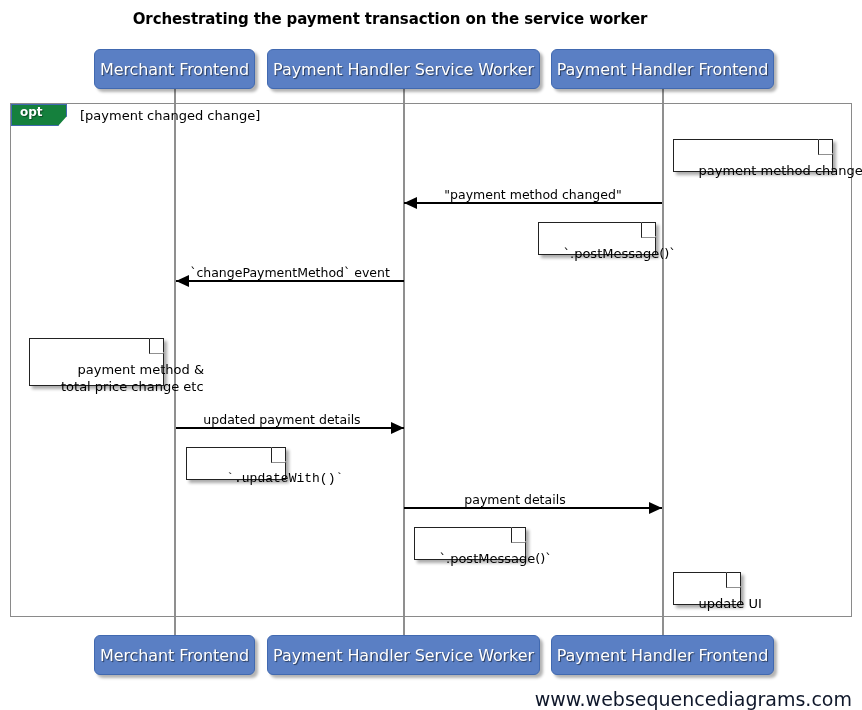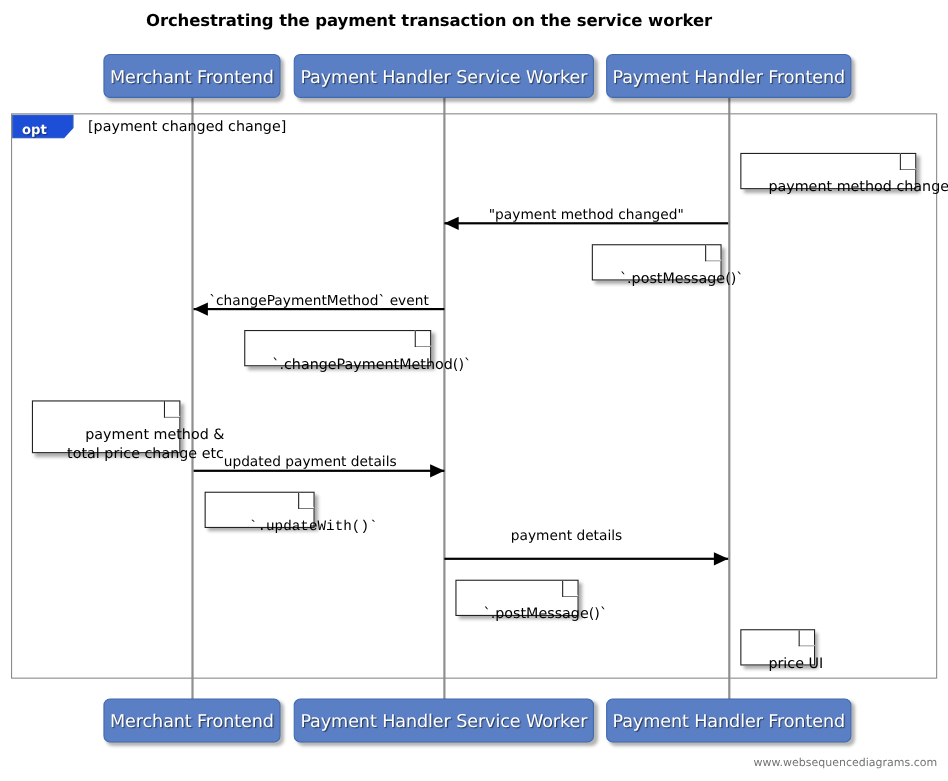--- a/index.html
+++ b/index.html
@@ -67,27 +67,27 @@
 
   
   .frag-box {
     position: absolute;
     border: 1.5px solid #8a8a8a;
     box-sizing: border-box;
     background: transparent;
   }
   .frag-tab {
     position: absolute;
-    background: #1d4ed8;
+    background: #15803d;
     border: 1px solid #4169b0;
     box-sizing: border-box;
     -webkit-clip-path: polygon(0 0, 100% 0, 100% 55%, 84% 100%, 0 100%);
     clip-path: polygon(0 0, 100% 0, 100% 55%, 84% 100%, 0 100%);
     display: flex;
-    align-items: flex-end;
+    align-items: flex-start;
   }
   .frag-tab .tab-label {
     color: #ffffff;
     font-size: 12px;
     font-weight: bold;
     padding-left: 8px;
     text-shadow: 1px 1px 1px rgba(0,0,0,0.45);
   }
   .frag-guard {
     position: absolute;
@@ -142,22 +142,22 @@
     border-bottom: 1.5px solid #222222;
     -webkit-clip-path: polygon(0 0, 100% 100%, 0 100%);
     clip-path: polygon(0 0, 100% 100%, 0 100%);
   }
 
   
   .footer-credit {
     position: absolute;
     right: 10px;
     top: 688px;
-    font-size: 10px;
-    color: #737373;
+    font-size: 19px;
+    color: #0f172a;
     white-space: nowrap;
   }
 </style>
 </head>
 <body>
 
 <div id="canvas">
 
   <div class="diagram-title">Orchestrating the payment transaction on the service worker</div>
 
@@ -192,51 +192,47 @@
 
   <div class="note" style="left:538px; top:222px; width:118px; height:33px;">
     <span>`.postMessage()`</span>
     <span class="fold"></span>
   </div>
 
   <div class="msg-label" style="left:176px; top:265px; width:228px;">`changePaymentMethod` event</div>
   <div class="msg-line" style="left:176px; top:280px; width:228px;"></div>
   <div class="arrow-head arrow-left" style="left:176px; top:275px;"></div>
 
-  <div class="note" style="left:222px; top:300px; width:170px; height:33px;">
-    <span>`.changePaymentMethod()`</span>
-    <span class="fold"></span>
-  </div>
-
-  <div class="note" style="left:29px; top:364px; width:135px; height:48px;padding-left:31px;">
+
+  <div class="note" style="left:29px; top:338px; width:135px; height:48px;padding-left:31px;">
     <span>payment method &amp;
 total price change etc</span>
     <span class="fold"></span>
   </div>
 
   <div class="msg-label" style="left:176px; top:412px; width:212px;">updated payment details</div>
   <div class="msg-line" style="left:176px; top:427px; width:228px;"></div>
   <div class="arrow-head arrow-right" style="left:391px; top:422px;"></div>
 
   <div class="note" style="left:186px; top:447px; width:100px; height:33px;font-family:Liberation Mono, monospace;">
     <span>`.updateWith()`</span>
     <span class="fold"></span>
   </div>
 
-  <div class="msg-label" style="left:404px; top:479px; width:222px;">payment details</div>
+  <div class="msg-label" style="left:404px; top:492px; width:222px;">payment details</div>
   <div class="msg-line" style="left:404px; top:507px; width:258px;"></div>
   <div class="arrow-head arrow-right" style="left:649px; top:502px;"></div>
 
   <div class="note" style="left:414px; top:527px; width:112px; height:33px;">
     <span>`.postMessage()`</span>
     <span class="fold"></span>
   </div>
 
   <div class="note" style="left:673px; top:572px; width:68px; height:33px;">
-    <span>price UI</span>
+    <span>update UI</span>
     <span class="fold"></span>
   </div>
 
   <div class="participant" style="left:94px; top:635px; width:161px;">
     <span class="p-label">Merchant Frontend</span>
   </div>
   <div class="participant" style="left:267px; top:635px; width:273px;">
     <span class="p-label">Payment Handler Service Worker</span>
   </div>
   <div class="participant" style="left:551px; top:635px; width:223px;">

